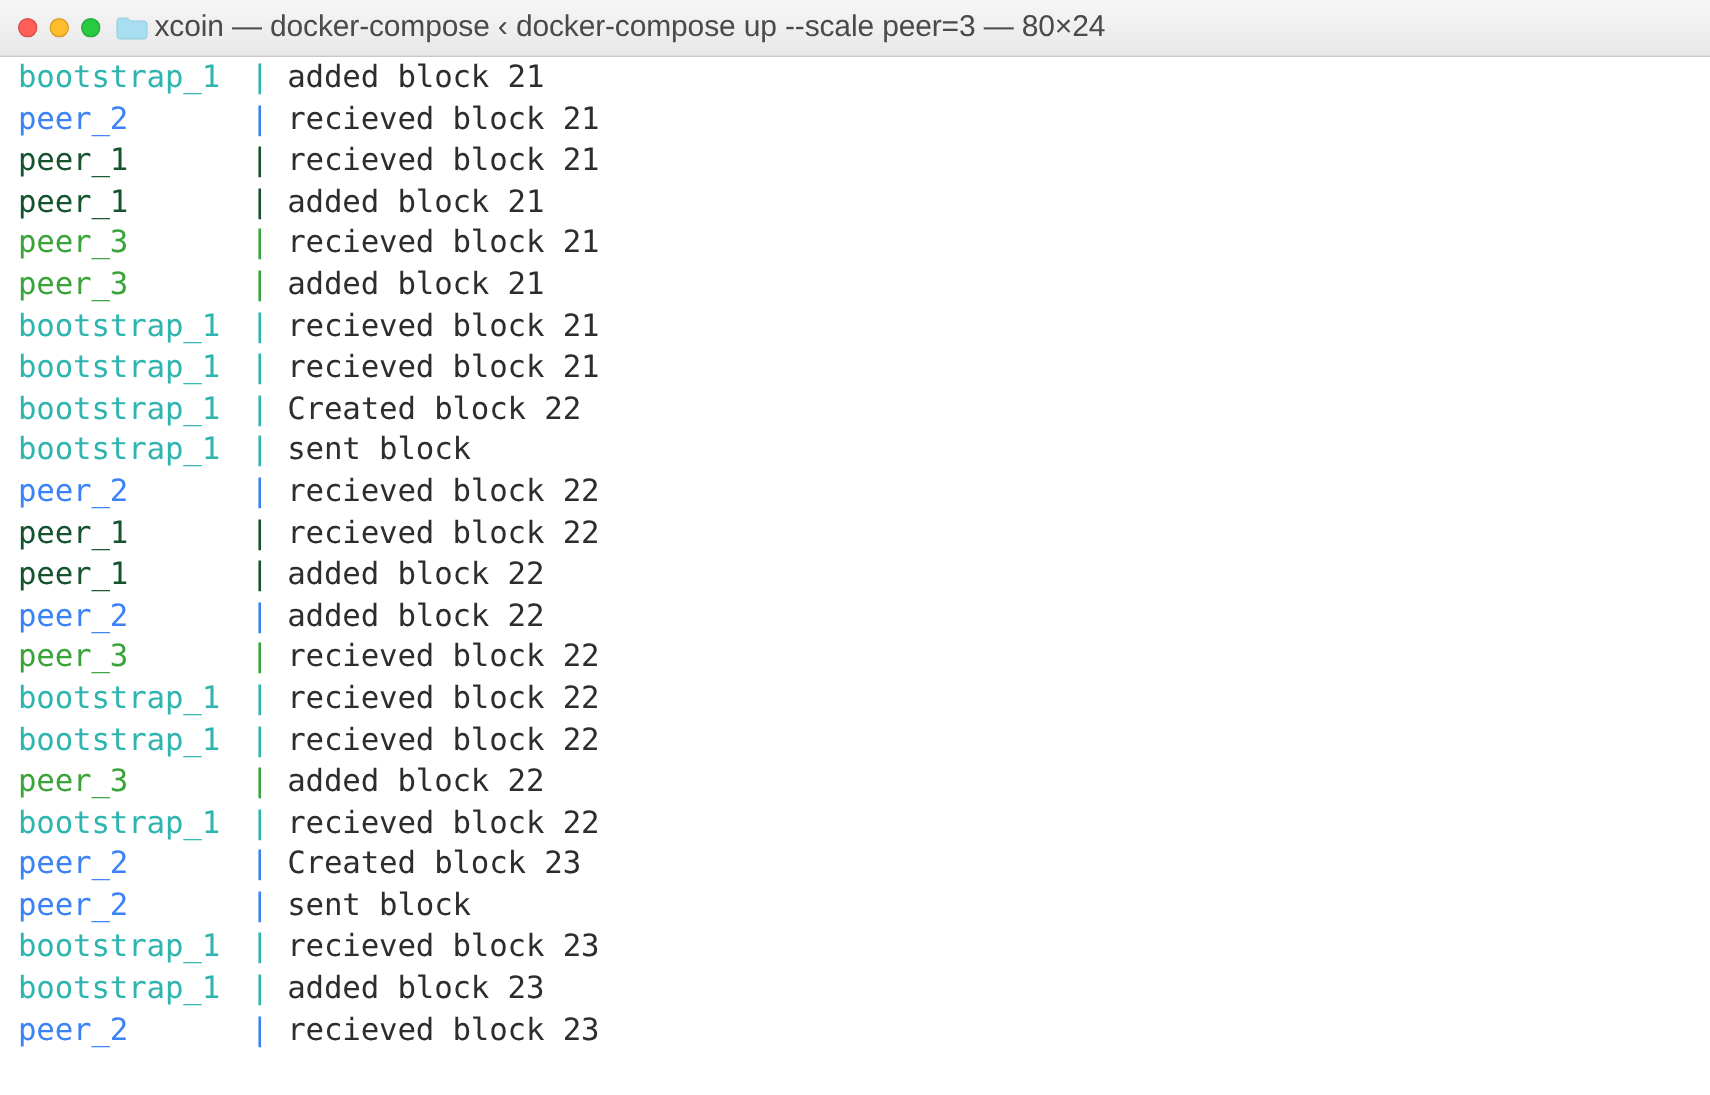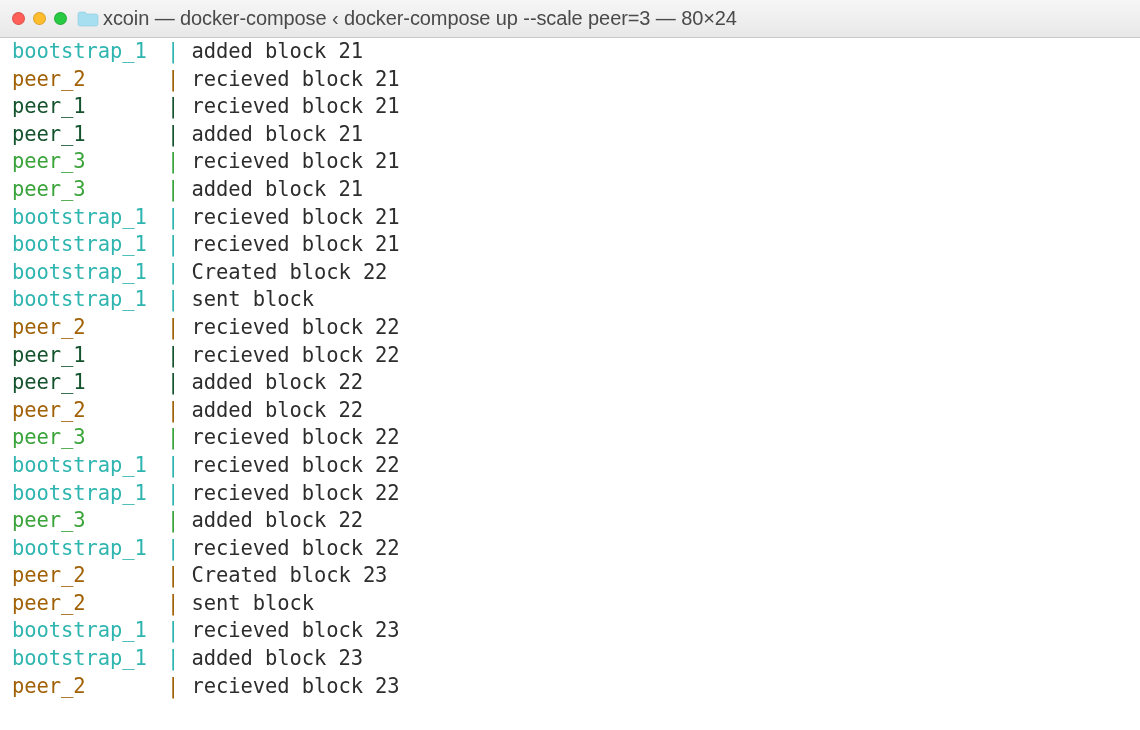--- a/index.html
+++ b/index.html
@@ -61,21 +61,21 @@
       display: inline-block;
       min-width: 155px;
     }
     .pipe {
       display: inline;
     }
     .msg {
       color: #2d2d2d;
     }
     .c-cyan { color: #2fb5b0; }
-    .c-magenta { color: #a16207; }
+    .c-magenta { color: #3b82f6; }
     .c-olive { color: #14532d; }
     .c-green { color: #3aa33a; }
   </style>
 </head>
 <body>
 
 <div class="titlebar">
   <div class="traffic-lights">
     <div class="traffic-light tl-red"></div>
     <div class="traffic-light tl-yellow"></div>

